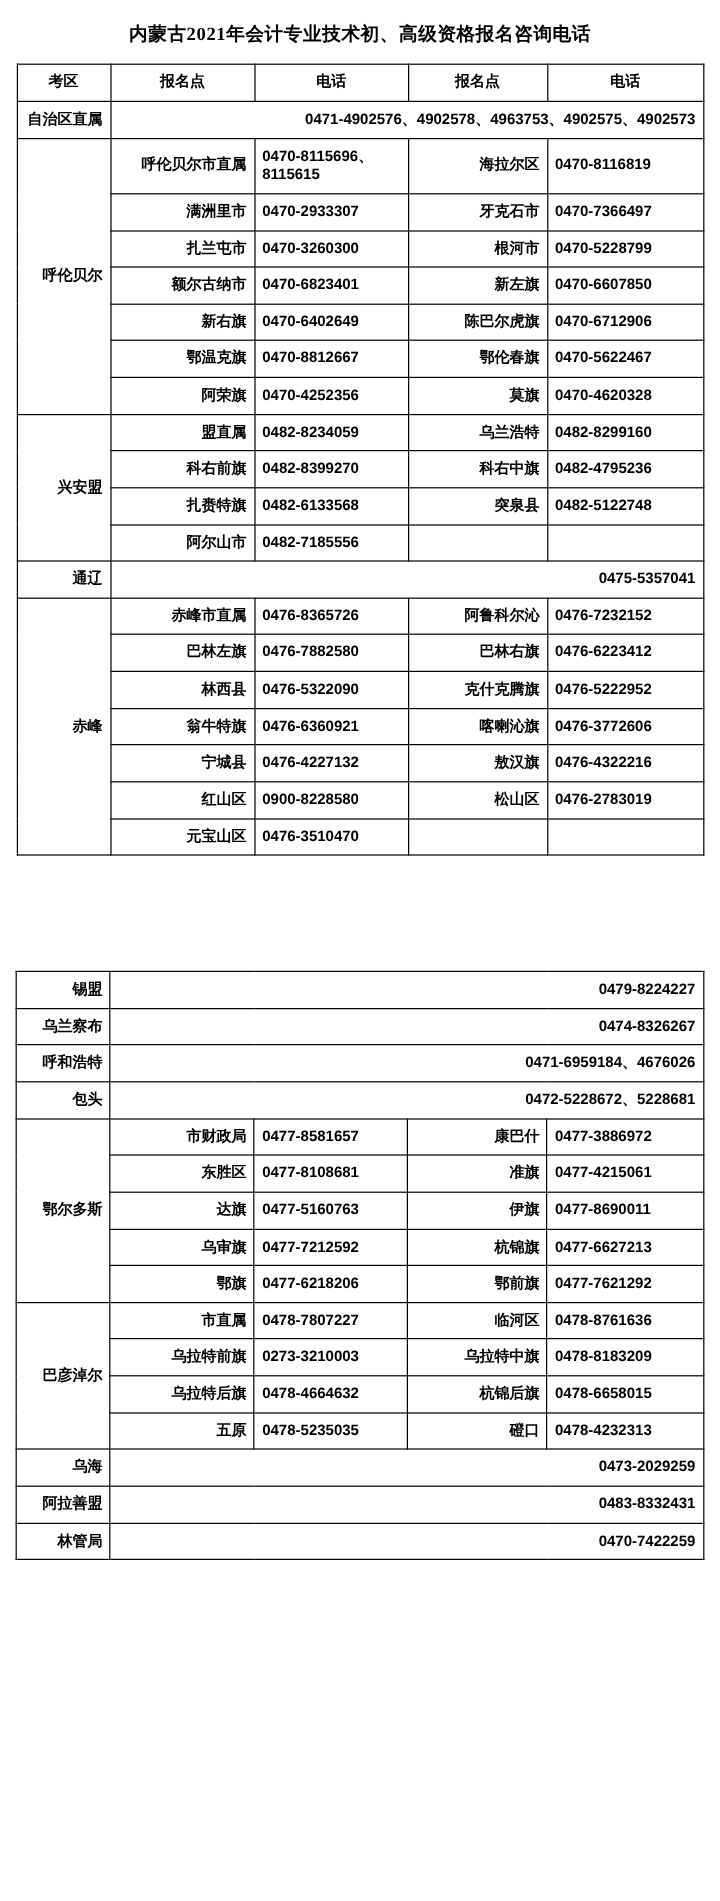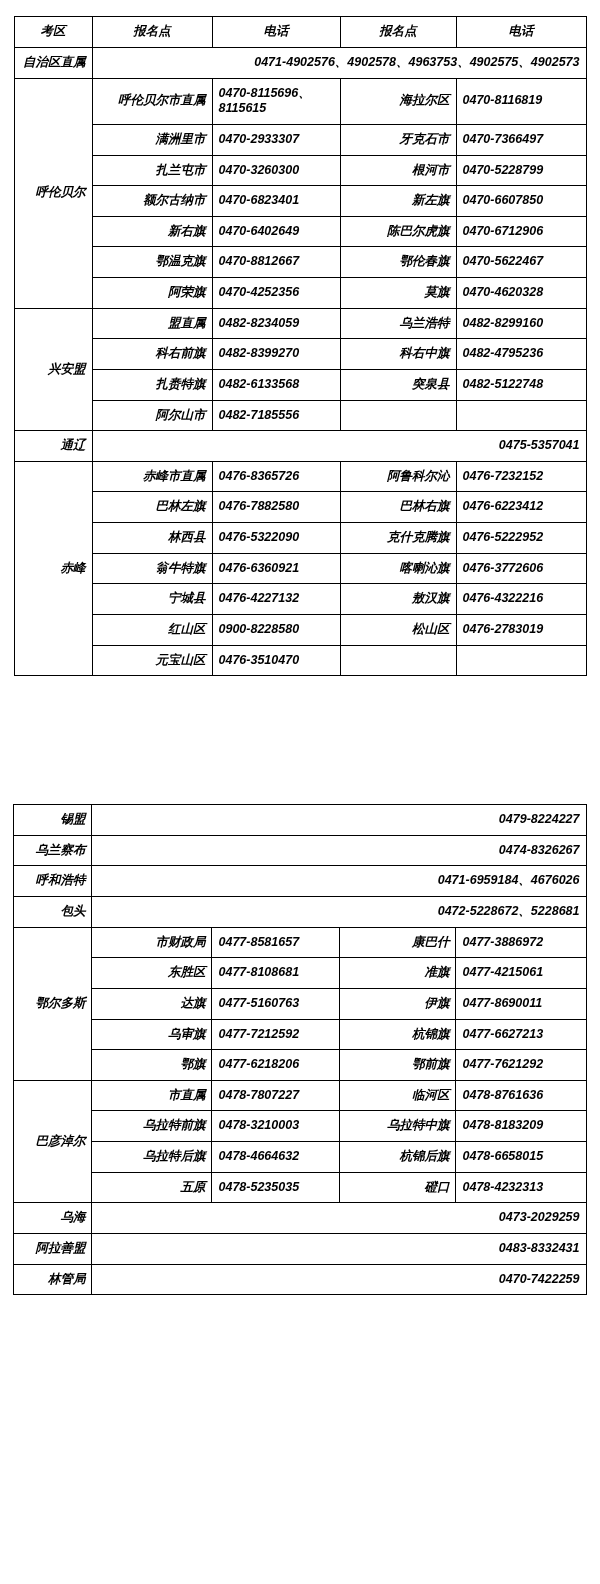--- a/index.html
+++ b/index.html
@@ -20,23 +20,22 @@
     font-size: 15.5px;
     font-weight: bold;
     text-align: center;
     padding: 18px 0 14px 0;
     letter-spacing: 0.5px;
     font-family: "Liberation Serif", "DejaVu Serif", serif;
   }
   table.grid {
     border-collapse: collapse;
     width: 572px;
-    margin: 16px auto;
+    margin: 0 auto;
     table-layout: fixed;
-    font-style: italic;
   }
   table.grid td, table.grid th {
     border: 1px solid #000;
     font-size: 12.5px;
     padding: 7px 6px;
     vertical-align: middle;
     line-height: 1.25;
     font-weight: bold;
   }
   th.hdr {
@@ -71,20 +70,21 @@
   .spacer {
     height: 96px;
   }
   
 </style>
 </head>
 <body>
 
 <div class="page">
 
+  <div class="title">内蒙古2021年会计专业技术初、高级资格报名咨询电话</div>
 
   <table class="grid">
     <colgroup>
       <col style="width:78px">
       <col style="width:120px">
       <col style="width:128px">
       <col style="width:116px">
       <col style="width:130px">
     </colgroup>
     <tbody>
@@ -288,21 +288,21 @@
 
       <tr>
         <td class="region" rowspan="4">巴彦淖尔</td>
         <td class="site">市直属</td>
         <td class="phone">0478-7807227</td>
         <td class="site">临河区</td>
         <td class="phone">0478-8761636</td>
       </tr>
       <tr>
         <td class="site">乌拉特前旗</td>
-        <td class="phone">0478-3210003</td>
+        <td class="phone">0273-3210003</td>
         <td class="site">乌拉特中旗</td>
         <td class="phone">0478-8183209</td>
       </tr>
       <tr>
         <td class="site">乌拉特后旗</td>
         <td class="phone">0478-4664632</td>
         <td class="site">杭锦后旗</td>
         <td class="phone">0478-6658015</td>
       </tr>
       <tr>

